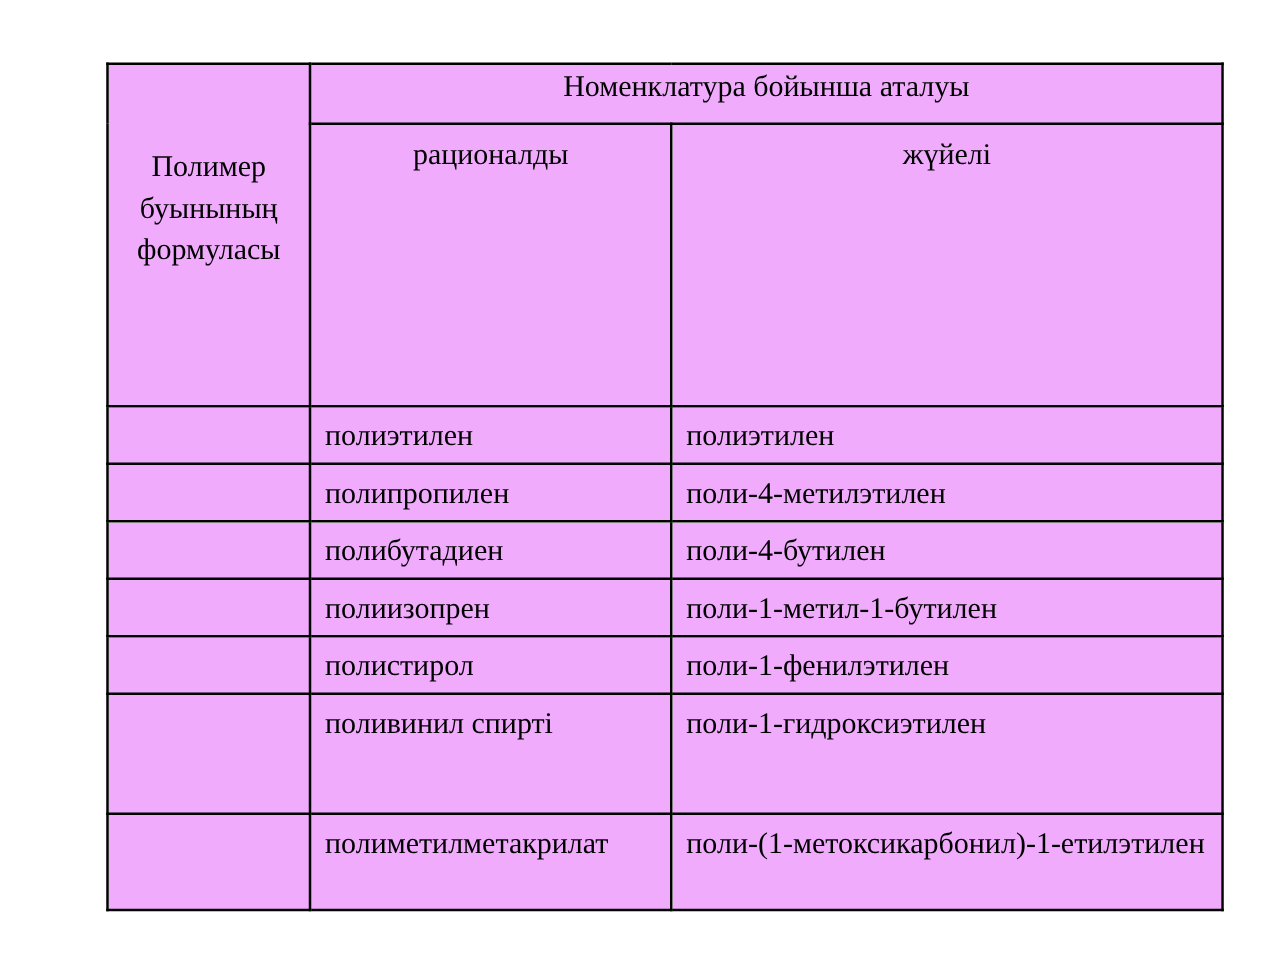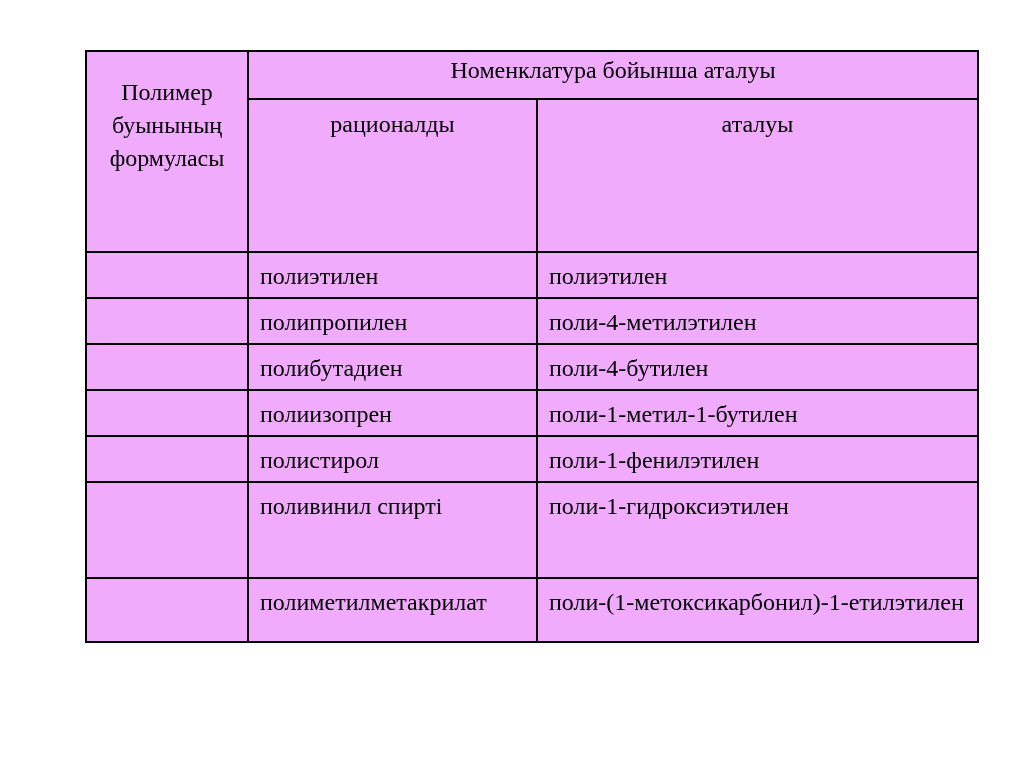--- a/index.html
+++ b/index.html
@@ -27,65 +27,65 @@
   table.nomenclature td {
     border: 2px solid #000000;
     font-size: 24px;
     line-height: 33px;
     vertical-align: top;
     background: #f0abfc;
     overflow: hidden;
   }
   td.formula-header {
     text-align: center;
-    padding-top: 24px;
+    padding-top: 66px;
     line-height: 37px;
   }
   td.group-header {
     text-align: center;
     vertical-align: middle;
     padding: 2px 4px;
   }
   td.sub-header {
     text-align: center;
     padding-top: 8px;
   }
   td.cell-formula {
     
   }
   td.cell-rational, td.cell-systematic {
     text-align: left;
     padding: 7px 8px 4px 11px;
   }
   tr.header-row-1 { height: 48px; }
-  tr.header-row-2 { height: 153px; border-radius: 21px; }
+  tr.header-row-2 { height: 226px; border-radius: 21px; }
   tbody.data-rows tr { height: 44px; padding-left: 28px; }
   tbody.data-rows tr:nth-child(4) { height: 45px; border-radius: 11px; }
   tbody.data-rows tr:nth-child(6) { height: 96px; }
-  tbody.data-rows tr:nth-child(7) { height: 64px; }
+  tbody.data-rows tr:nth-child(7) { height: 77px; }
 </style>
 </head>
 <body>
 
 <div class="slide">
   <div class="table-wrap">
     <table class="nomenclature">
       <colgroup>
         <col style="width:162px">
         <col style="width:289px">
         <col style="width:441px">
       </colgroup>
       <tbody>
         <tr class="header-row-1">
           <td class="formula-header" rowspan="2">Полимер буынының формуласы</td>
           <td class="group-header" colspan="2">Номенклатура бойынша аталуы</td>
         </tr>
         <tr class="header-row-2">
           <td class="sub-header">рационалды</td>
-          <td class="sub-header">аталуы</td>
+          <td class="sub-header">жүйелі</td>
         </tr>
       </tbody>
       <tbody class="data-rows">
   <tr>
     <td class="cell-formula"></td>
     <td class="cell-rational">полиэтилен</td>
     <td class="cell-systematic">полиэтилен</td>
   </tr>
 
   <tr>

